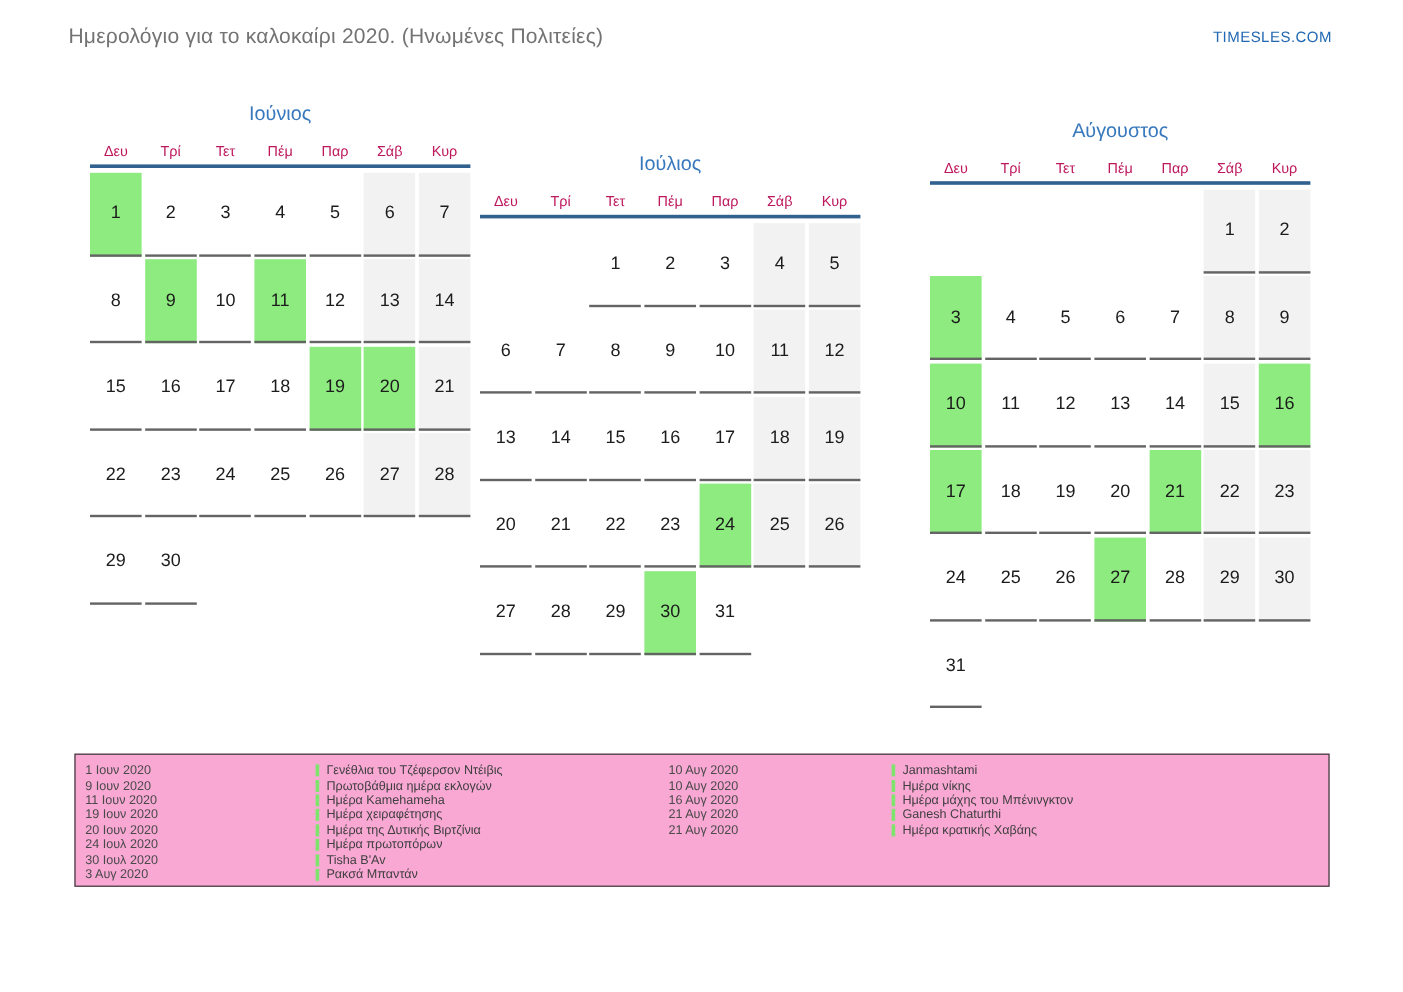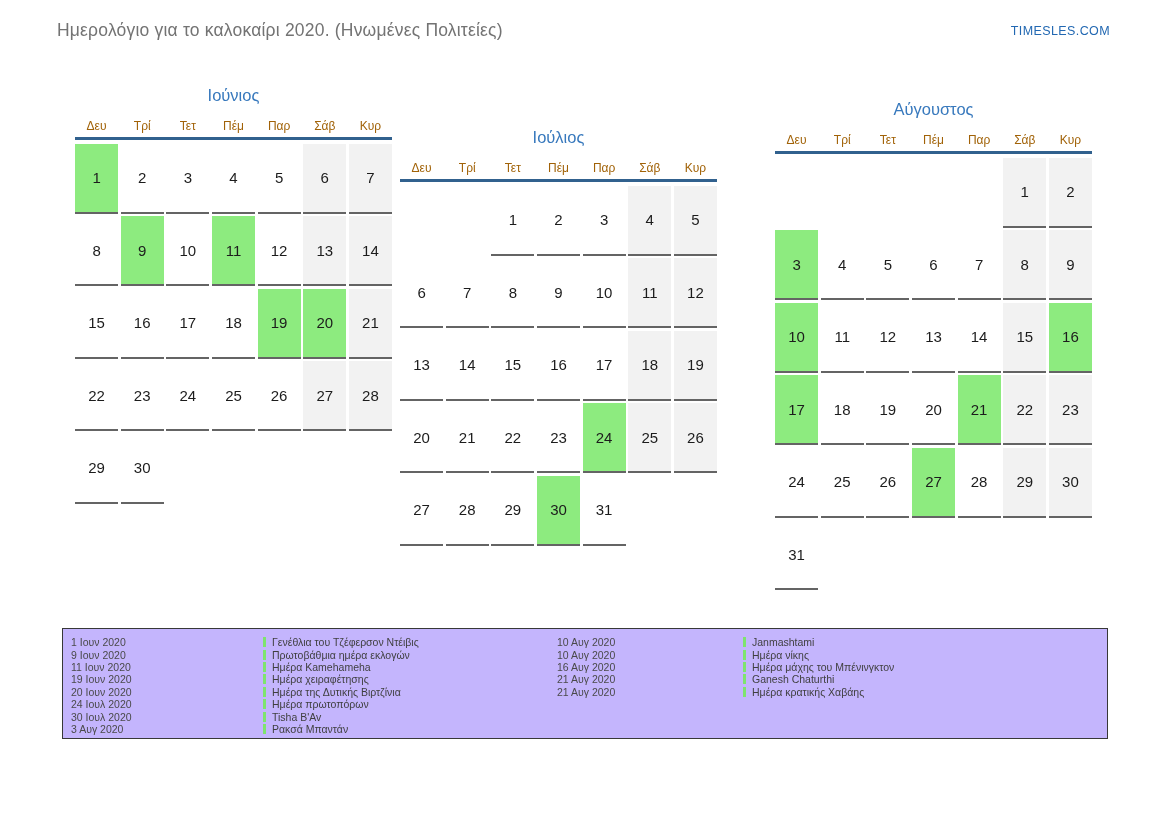--- a/index.html
+++ b/index.html
@@ -22,38 +22,38 @@
   .month-title {
     height:22px; line-height:22px; text-align:center;
     font-size:16.5px; color:var(--blue,#3879bd);
   }
   .weekdays {
     margin-top:12px; display:grid;
     grid-template-columns:repeat(7,1fr); column-gap:2.5px;
     height:16px;
   }
   .weekdays span {
-    text-align:center; font-size:12px; color:#a16207; line-height:16px;
+    text-align:center; font-size:12px; color:#be185d; line-height:16px;
   }
   .rule { margin-top:3px; height:2.5px; background:var(--rule,#31618e); }
   .grid {
     margin-top:4px; display:grid;
     grid-template-columns:repeat(7,1fr);
     grid-auto-rows:70px; column-gap:2.5px; row-gap:2.6px;
   }
   .cell {
     display:flex; align-items:center; justify-content:center;
     font-size:15px; color:#1c1c1c;
   }
   .cell.day     { background:#ffffff; border-bottom:2px solid var(--cellb,#646464); }
   .cell.weekend { background:var(--wkend,#f2f2f2); }
   .cell.holiday { background:var(--green,#8deb7f); }
   .legend {
     position:absolute; left:62px; top:628px; width:1046px; height:111px;
-    border:1.5px solid #383838; background:#c4b5fd;
+    border:1.5px solid #383838; background:#f9a8d4;
   }
   .lgroup { position:absolute; top:7px; }
   #lg1 { left:8px; }
   #lg2 { left:494px; }
   .lrow { display:flex; align-items:center; height:12.4px; white-space:nowrap; }
   .ldate { width:192px; font-size:10.5px; color:#4a4a4a; }
   #lg2 .ldate { width:186px; }
   .lbar { width:3px; height:10px; background:var(--lbar,#7ee46e); margin-right:6px; flex:0 0 3px; }
   .lname { font-size:10.5px; color:#3f3f3f; }
 </style>

